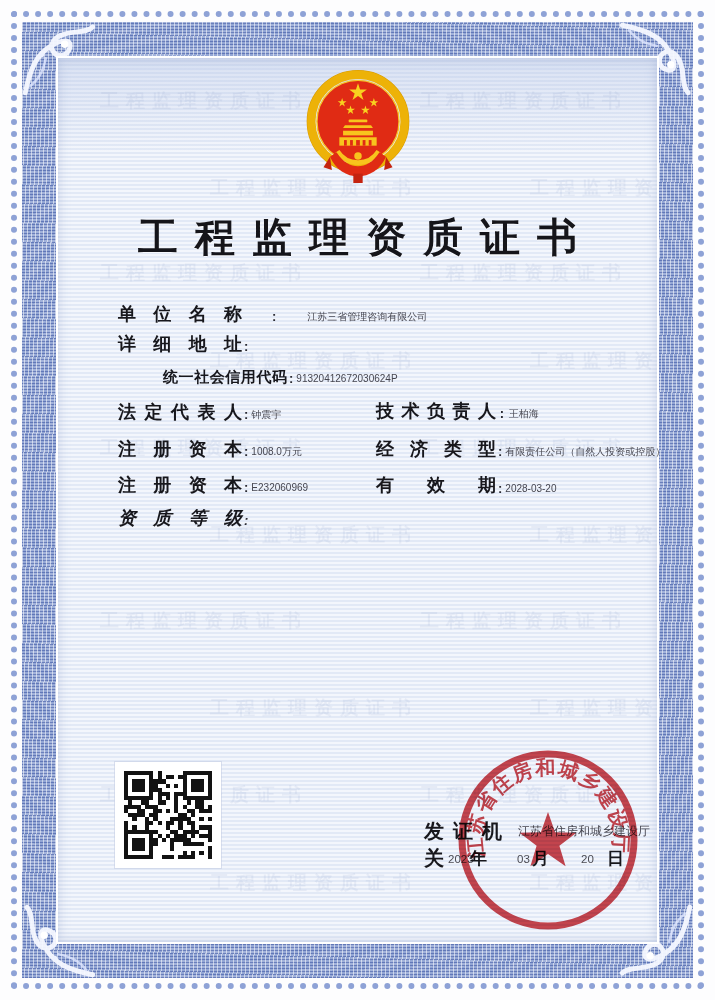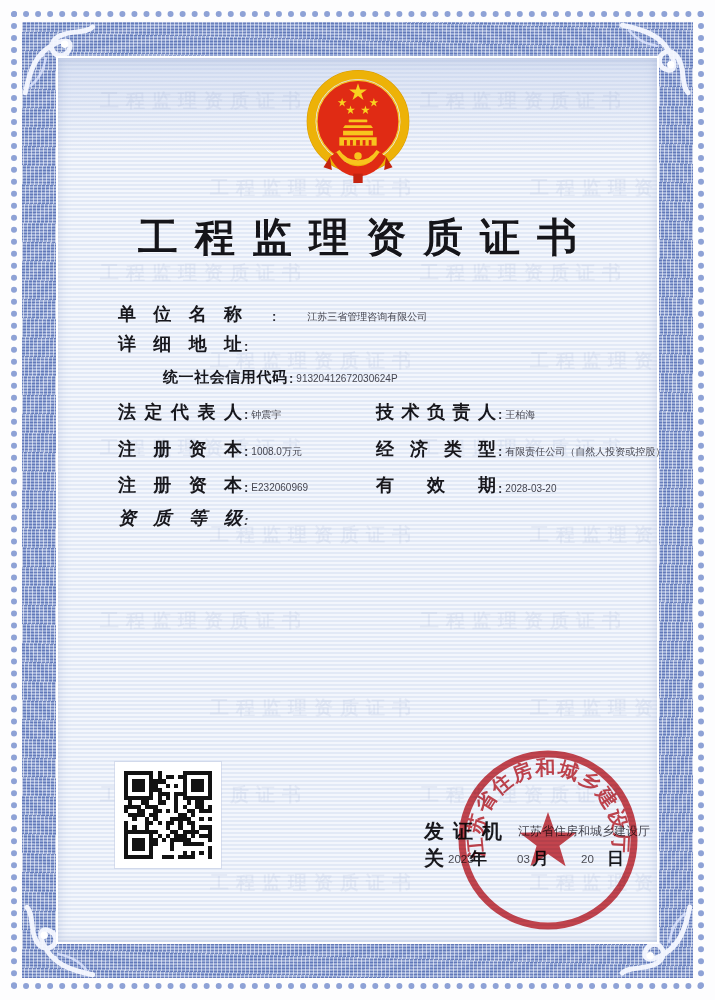--- a/index.html
+++ b/index.html
@@ -182,21 +182,21 @@
       <span class="flabel small">统一社会信用代码</span>
         <span class="colon">:</span>
         <span class="fvalue">91320412672030624P</span>
     </div>
 
     <div class="row" style="left:118px;top:402px;">
       <span class="flabel">法定代表人</span>
         <span class="colon">:</span>
         <span class="fvalue">钟震宇</span>
     </div>
-    <div class="row" style="left:376px;top:402px;">
+    <div class="row" style="left:376px;top:402px;font-family:Liberation Mono, monospace;">
       <span class="flabel rlabel">技术负责人</span>
         <span class="colon">:</span>
         <span class="fvalue">王柏海</span>
     </div>
 
     <div class="row" style="left:118px;top:439px;">
       <span class="flabel">注册资本</span>
         <span class="colon">:</span>
         <span class="fvalue">1008.0万元</span>
     </div>

